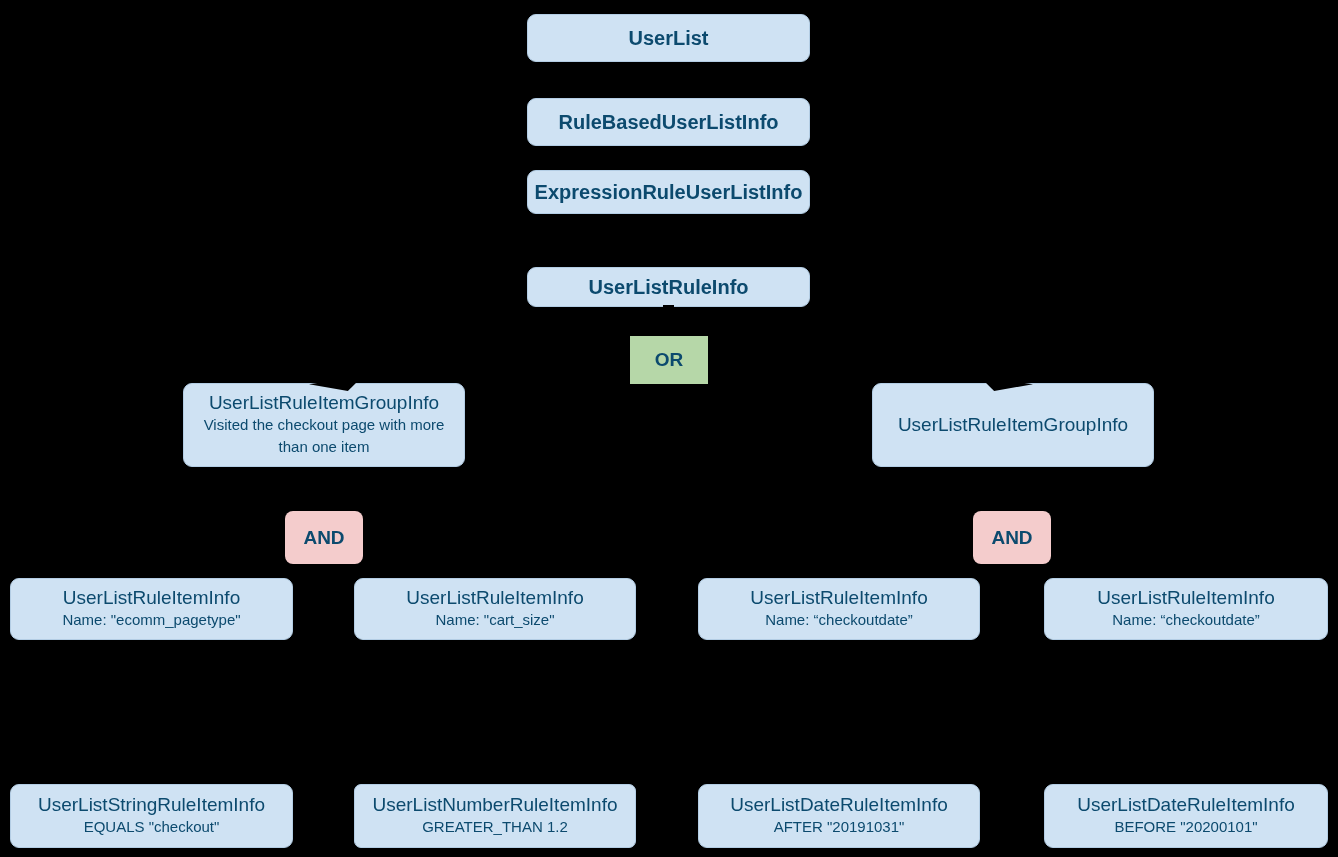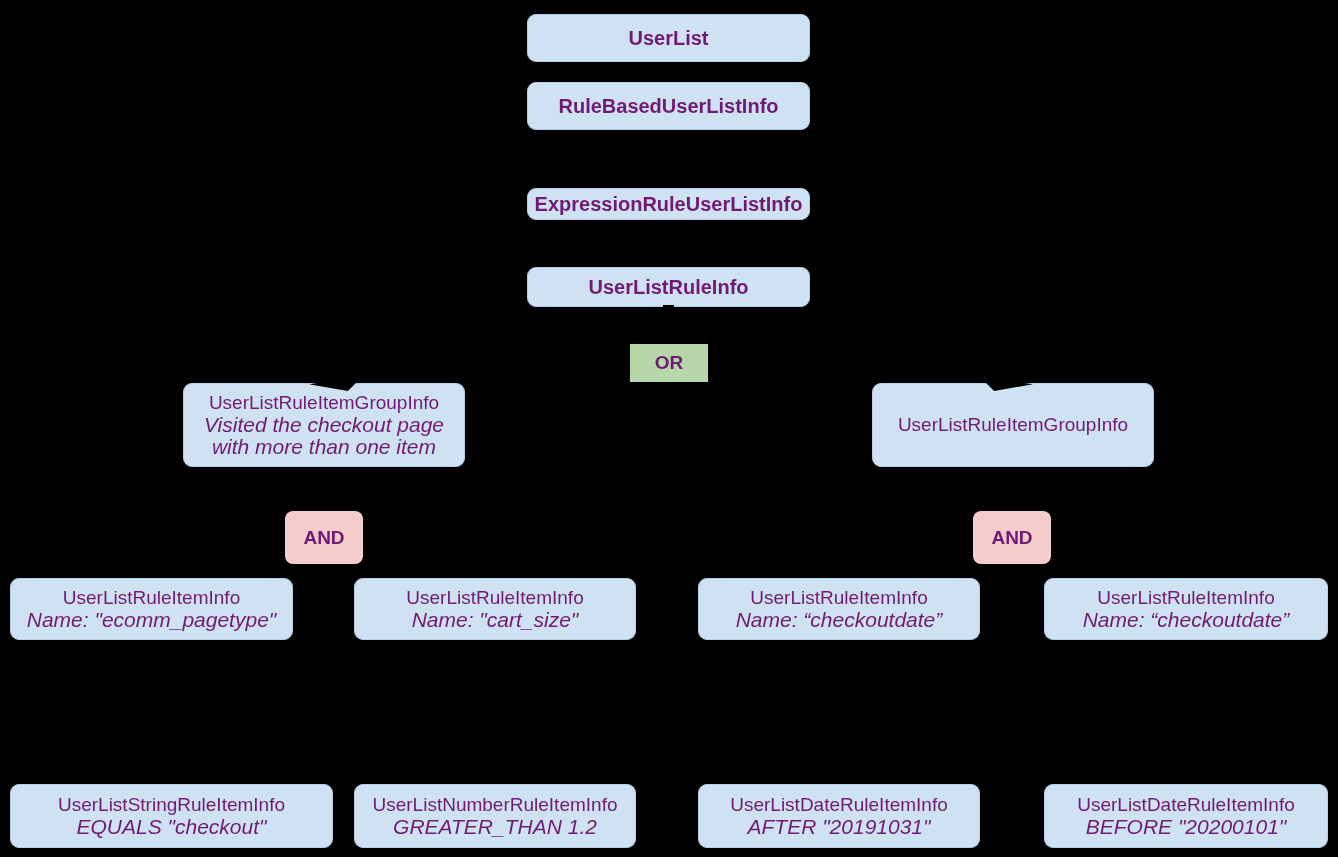--- a/index.html
+++ b/index.html
@@ -18,21 +18,21 @@
     background: #000000;
   }
   .node {
     position: absolute;
     box-sizing: border-box;
     display: flex;
     flex-direction: column;
     align-items: center;
     justify-content: center;
     text-align: center;
-    color: #701a75;
+    color: #0c4a6e;
     padding: 2px 10px;
     line-height: 22px;
   }
   .blue {
     background: #cfe2f3;
     border: 1px solid #b3cde4;
     border-radius: 9px;
   }
   .green {
     background: #b6d7a8;
@@ -48,22 +48,21 @@
   }
   .chain-label {
     font-weight: bold;
     font-size: 20px;
   }
   .op-label {
     font-weight: bold;
     font-size: 19px;
   }
   .desc {
-    font-style: italic;
-    font-size: 21px;
+    font-size: 15px;
   }
   .connector-mark {
     position: absolute;
     background: #000000;
     z-index: 5;
   }
   .stub {
     left: 663px; top: 305px; width: 11px; height: 10px;
   }
   .arrowhead-left {
@@ -76,33 +75,33 @@
   }
 </style>
 </head>
 <body>
 
 <div class="canvas">
 
   <div class="node blue" style="left:527px; top:14px;  width:283px; height:48px;">
     <span class="chain-label">UserList</span>
   </div>
-  <div class="node blue" style="left:527px; top:82px;  width:283px; height:48px;">
+  <div class="node blue" style="left:527px; top:98px;  width:283px; height:48px;">
     <span class="chain-label">RuleBasedUserListInfo</span>
   </div>
-  <div class="node blue" style="left:527px; top:188px; width:283px; height:32px;">
+  <div class="node blue" style="left:527px; top:170px; width:283px; height:44px;">
     <span class="chain-label">ExpressionRuleUserListInfo</span>
   </div>
   <div class="node blue" style="left:527px; top:267px; width:283px; height:40px;">
     <span class="chain-label">UserListRuleInfo</span>
   </div>
 
   <div class="connector-mark stub"></div>
 
-  <div class="node green" style="left:630px; top:344px; width:78px; height:38px;align-items:center;">
+  <div class="node green" style="left:630px; top:336px; width:78px; height:48px;align-items:center;">
     <span class="op-label">OR</span>
   </div>
 
   <div class="node blue" style="left:183px; top:383px; width:282px; height:84px;">
     <span class="title">UserListRuleItemGroupInfo</span>
     <span class="desc">Visited the checkout page with more than one item</span>
   </div>
   <div class="node blue" style="left:872px; top:383px; width:282px; height:84px;">
     <span class="title">UserListRuleItemGroupInfo</span>
   </div>
@@ -127,25 +126,25 @@
   </div>
   <div class="node blue" style="left:698px;  top:578px; width:282px; height:62px;">
     <span class="title">UserListRuleItemInfo</span>
     <span class="desc">Name: “checkoutdate”</span>
   </div>
   <div class="node blue" style="left:1044px; top:578px; width:284px; height:62px;">
     <span class="title">UserListRuleItemInfo</span>
     <span class="desc">Name: “checkoutdate”</span>
   </div>
 
-  <div class="node blue" style="left:10px;   top:784px; width:323px; height:64px;">
+  <div class="node blue" style="left:10px;   top:784px; width:283px; height:64px;">
     <span class="title">UserListStringRuleItemInfo</span>
     <span class="desc">EQUALS "checkout"</span>
   </div>
-  <div class="node blue" style="left:354px;  top:784px; width:282px; height:64px;">
+  <div class="node blue" style="left:354px;  top:784px; width:282px; height:64px;border-radius:7px;">
     <span class="title">UserListNumberRuleItemInfo</span>
     <span class="desc">GREATER_THAN 1.2</span>
   </div>
   <div class="node blue" style="left:698px;  top:784px; width:282px; height:64px;">
     <span class="title">UserListDateRuleItemInfo</span>
     <span class="desc">AFTER "20191031"</span>
   </div>
   <div class="node blue" style="left:1044px; top:784px; width:284px; height:64px;">
     <span class="title">UserListDateRuleItemInfo</span>
     <span class="desc">BEFORE "20200101"</span>

